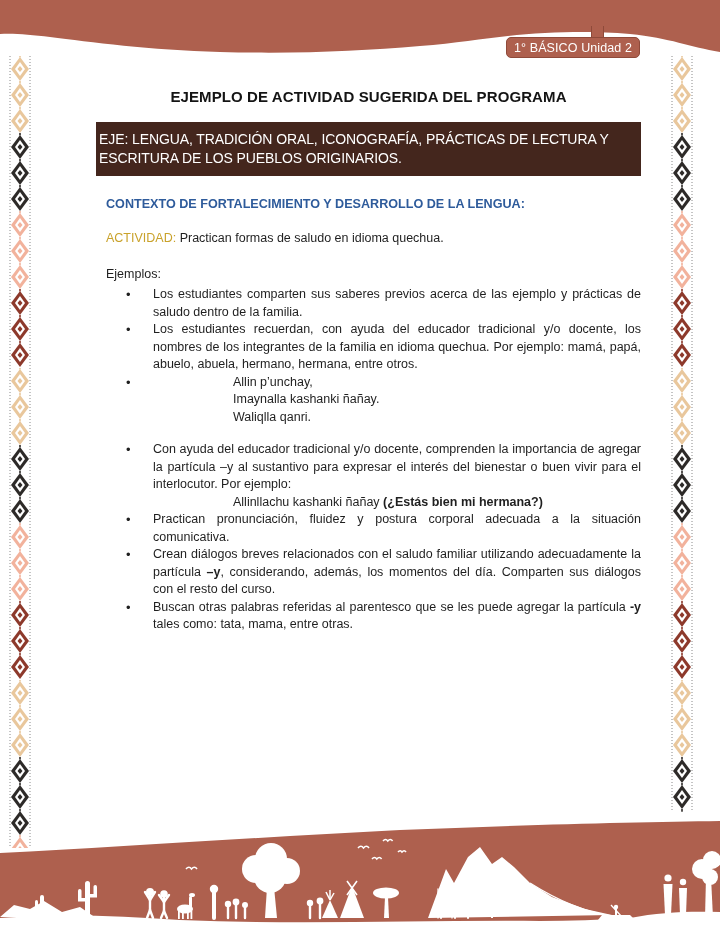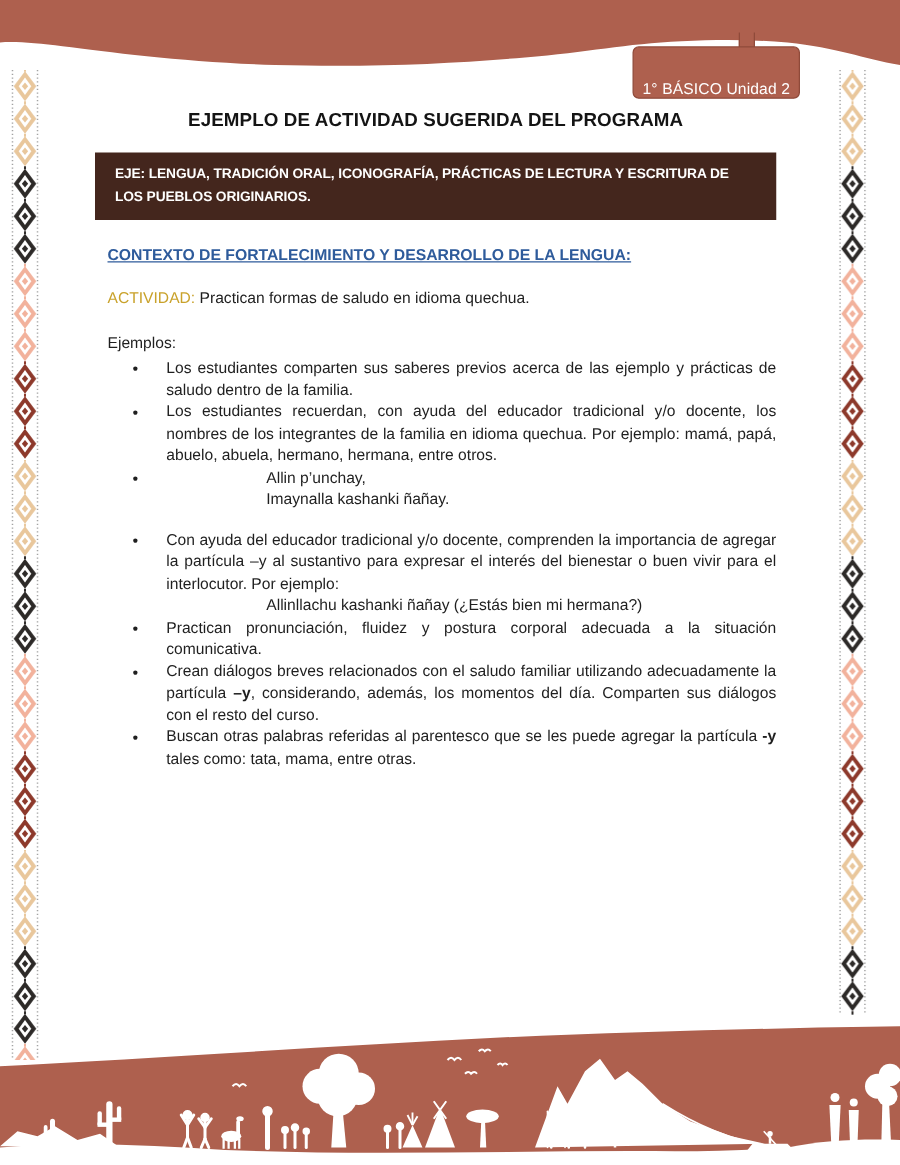--- a/index.html
+++ b/index.html
@@ -21,65 +21,65 @@
   
   .top-wave{position:absolute;top:0;left:0;display:block;}
 
   
   .badge-connector{
     position:absolute;left:591px;top:26px;width:13px;height:15px;
     background:var(--terracotta);
     border-left:1px solid #8f4a3a;border-right:1px solid #8f4a3a;
   }
   .unit-badge{
-    position:absolute;left:506px;top:37px;width:134px;height:42px;
+    position:absolute;left:506px;top:37px;width:134px;height:21px;
     background:var(--terracotta);
     border:1px solid #8f4a3a;border-radius:5px;
     color:#fff;font-size:12.5px;
-    display:flex;align-items:flex-end;justify-content:center;
+    display:flex;align-items:center;justify-content:center;
     letter-spacing:0.1px;
   }
 
   
   .border-strip{position:absolute;top:56px;width:22px;}
   .border-strip.left{left:9px;}
   .border-strip.right{left:671px;}
   .border-strip svg{display:block;}
 
   
   .content{
-    position:absolute;left:76px;top:88px;width:545px;
+    position:absolute;left:96px;top:88px;width:545px;
     color:var(--text);font-size:12.5px;line-height:17.5px;
   }
   .doc-title{
     margin:0;font-size:15px;font-weight:bold;text-align:center;color:#141414;
     letter-spacing:0.1px;
   }
   .eje-banner{
     margin-top:16px;background:var(--banner-brown);color:#fff;
-    font-weight:bold;font-size:11px;line-height:19px;
-    padding:8px 16px;letter-spacing:-0.1px;
+    font-weight:normal;font-size:14px;line-height:19px;
+    padding:8px 3px;letter-spacing:-0.1px;
   }
   .contexto{
     margin:20px 0 0 10px;color:var(--heading-blue);
-    font-weight:bold;font-size:12.6px;text-decoration:underline;
+    font-weight:bold;font-size:12.6px;
   }
   .actividad{margin:17px 0 0 10px;}
   .actividad .gold{color:var(--accent-gold);}
   .ejemplos{margin:18px 0 0 10px;}
 
   ul.activity-list{list-style:none;margin:3px 0 0 0;padding:0;}
   ul.activity-list li{
     position:relative;padding-left:57px;text-align:justify;
   }
   ul.activity-list li::before{
     content:"\2022";position:absolute;left:30px;top:0;font-size:13px;
   }
   .subline{margin-left:80px;text-align:left;font-weight:bold;}
-  .subline .normal, .subline span{font-weight:normal;}
+  .subline .normal, .subline span{font-weight:bold;}
   .subline b{font-weight:normal;}
   .gap-after{margin-bottom:15px;}
   b{font-weight:bold;}
 
   
   .footer-art{position:absolute;left:0;bottom:0;display:block;}
 </style>
 </head>
 <body>
 
@@ -147,20 +147,21 @@
       <li>
         <span><span>Los estudiantes comparten sus saberes previos acerca de las ejemplo y prácticas de saludo dentro de la familia.</span></span>
       </li>
       <li>
         <span><span>Los estudiantes recuerdan, con ayuda del educador tradicional y/o docente, los nombres de los integrantes de la familia en idioma quechua. Por ejemplo: mamá, papá, abuelo, abuela, hermano, hermana, entre otros.</span></span>
       </li>
       <li>
         <div class="gap-after">
           <div class="subline"><b>Allin p’unchay,</b></div>
           <div class="subline"><b>Imaynalla kashanki ñañay.</b></div>
+          <div class="subline"><b>Waliqlla qanri.</b></div>
         </div>
       </li>
       <li>
         <span><span>Con ayuda del educador tradicional y/o docente, comprenden la importancia de agregar la partícula –y al sustantivo para expresar el interés del bienestar o buen vivir para el interlocutor. Por ejemplo:</span></span>
         <div class="subline"><b>Allinllachu kashanki ñañay </b><span>(¿Estás bien mi hermana?)</span></div>
       </li>
       <li>
         <span><span>Practican pronunciación, fluidez y postura corporal adecuada a la situación comunicativa.</span></span>
       </li>
       <li>

